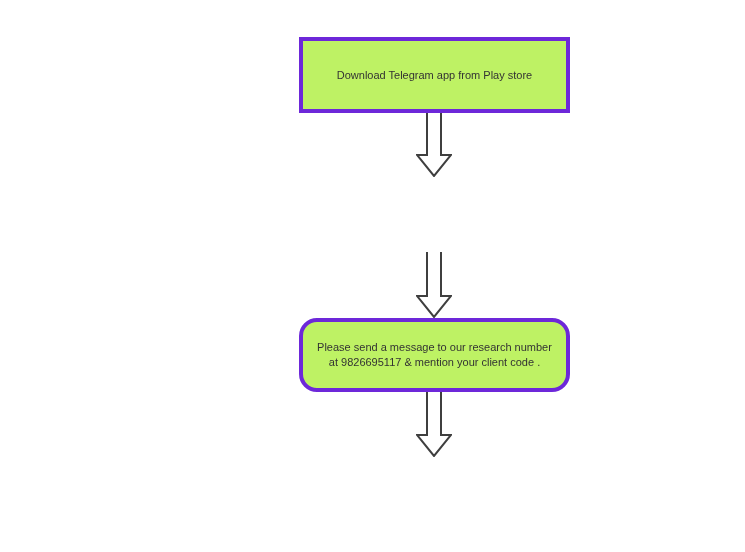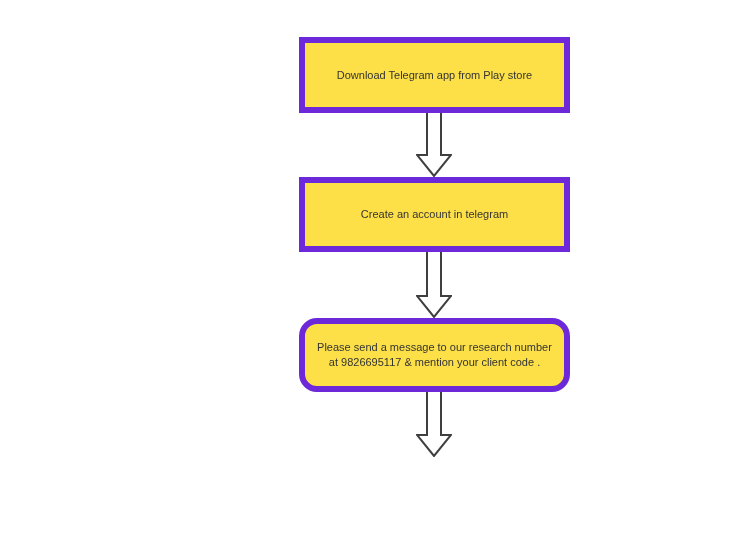--- a/index.html
+++ b/index.html
@@ -13,22 +13,22 @@
     height: 552px;
     background: #ffffff;
     font-family: "Liberation Sans", sans-serif;
     overflow: hidden;
   }
   .flow-box {
     position: absolute;
     left: 299px;
     width: 271px;
     box-sizing: border-box;
-    border: 6px solid #6d28d9;
-    background: #fde047;
+    border: 4px solid #6d28d9;
+    background: #bef264;
     display: flex;
     align-items: center;
     justify-content: center;
     text-align: center;
     padding: 8px 8px;
     color: #333333;
     font-size: 11px;
     line-height: 15px;
   }
   .box-1 { top: 37px;  height: 76px; }
@@ -53,23 +53,20 @@
   <div class="flow-box box-1">
     <span>Download Telegram app from Play store</span>
   </div>
 
   <div class="flow-arrow arrow-1">
     <svg width="36" height="64" viewBox="0 0 36 64">
       <polyline points="11,0 11,42 1,42 18,63 35,42 25,42 25,0" fill="#ffffff" stroke="#3f3f3f" stroke-width="2" stroke-linejoin="miter"></polyline>
     </svg>
   </div>
 
-  <div class="flow-box box-2">
-    <span>Create an account in telegram</span>
-  </div>
 
   <div class="flow-arrow arrow-2">
     <svg width="36" height="66" viewBox="0 0 36 66">
       <polyline points="11,0 11,44 1,44 18,65 35,44 25,44 25,0" fill="#ffffff" stroke="#3f3f3f" stroke-width="2" stroke-linejoin="miter"></polyline>
     </svg>
   </div>
 
   <div class="flow-box box-3">
     <span>Please send a message to our research number at 9826695117 &amp; mention your client code .</span>
   </div>

